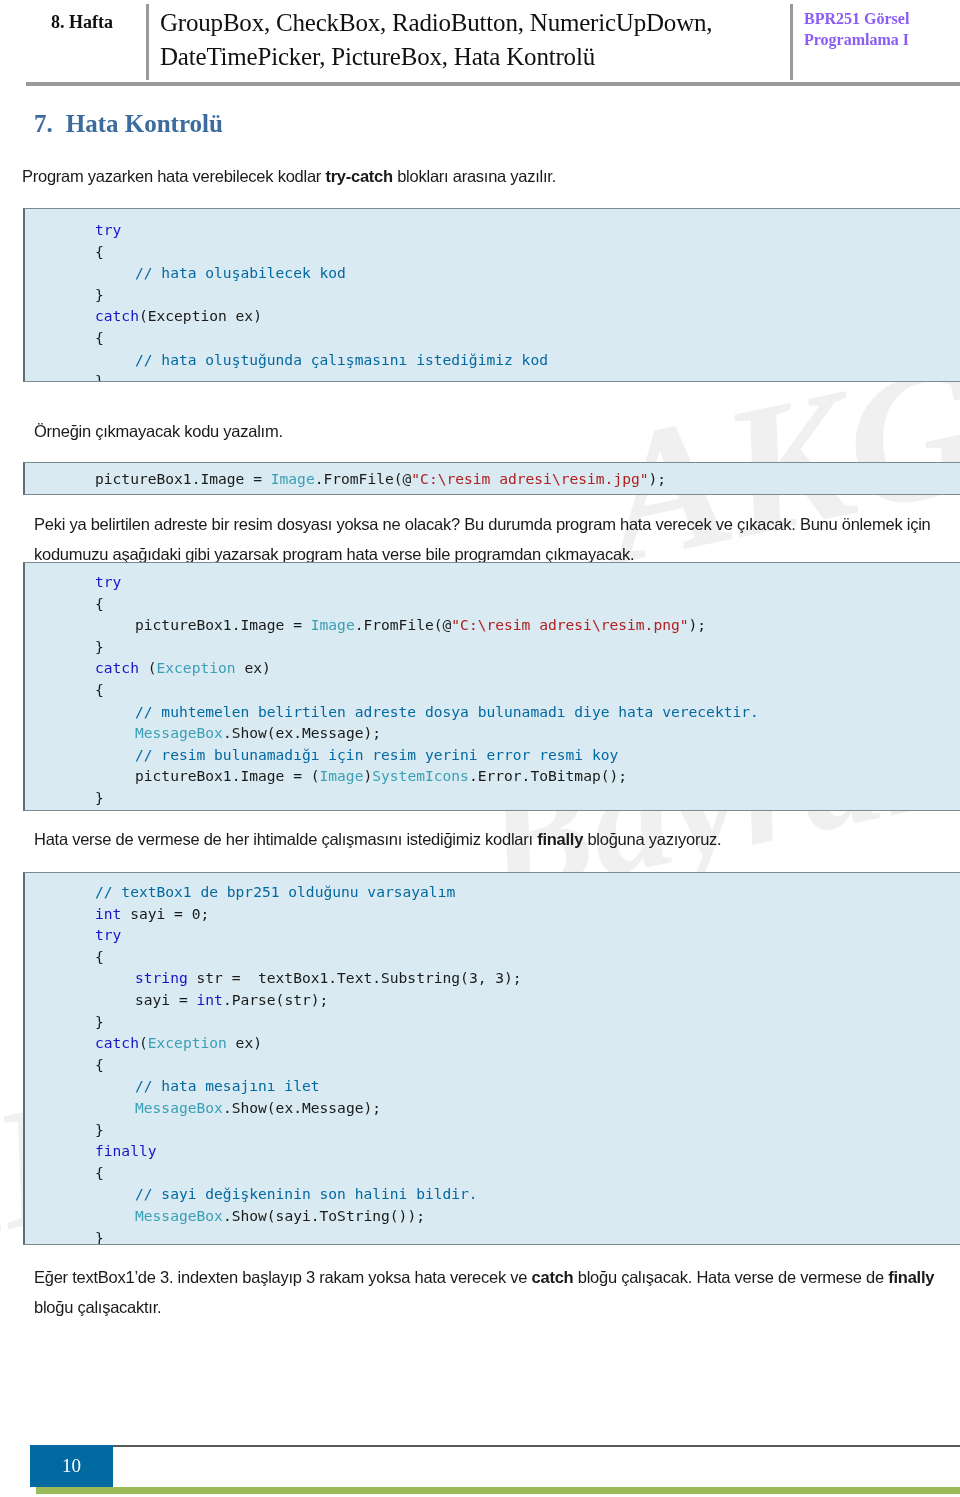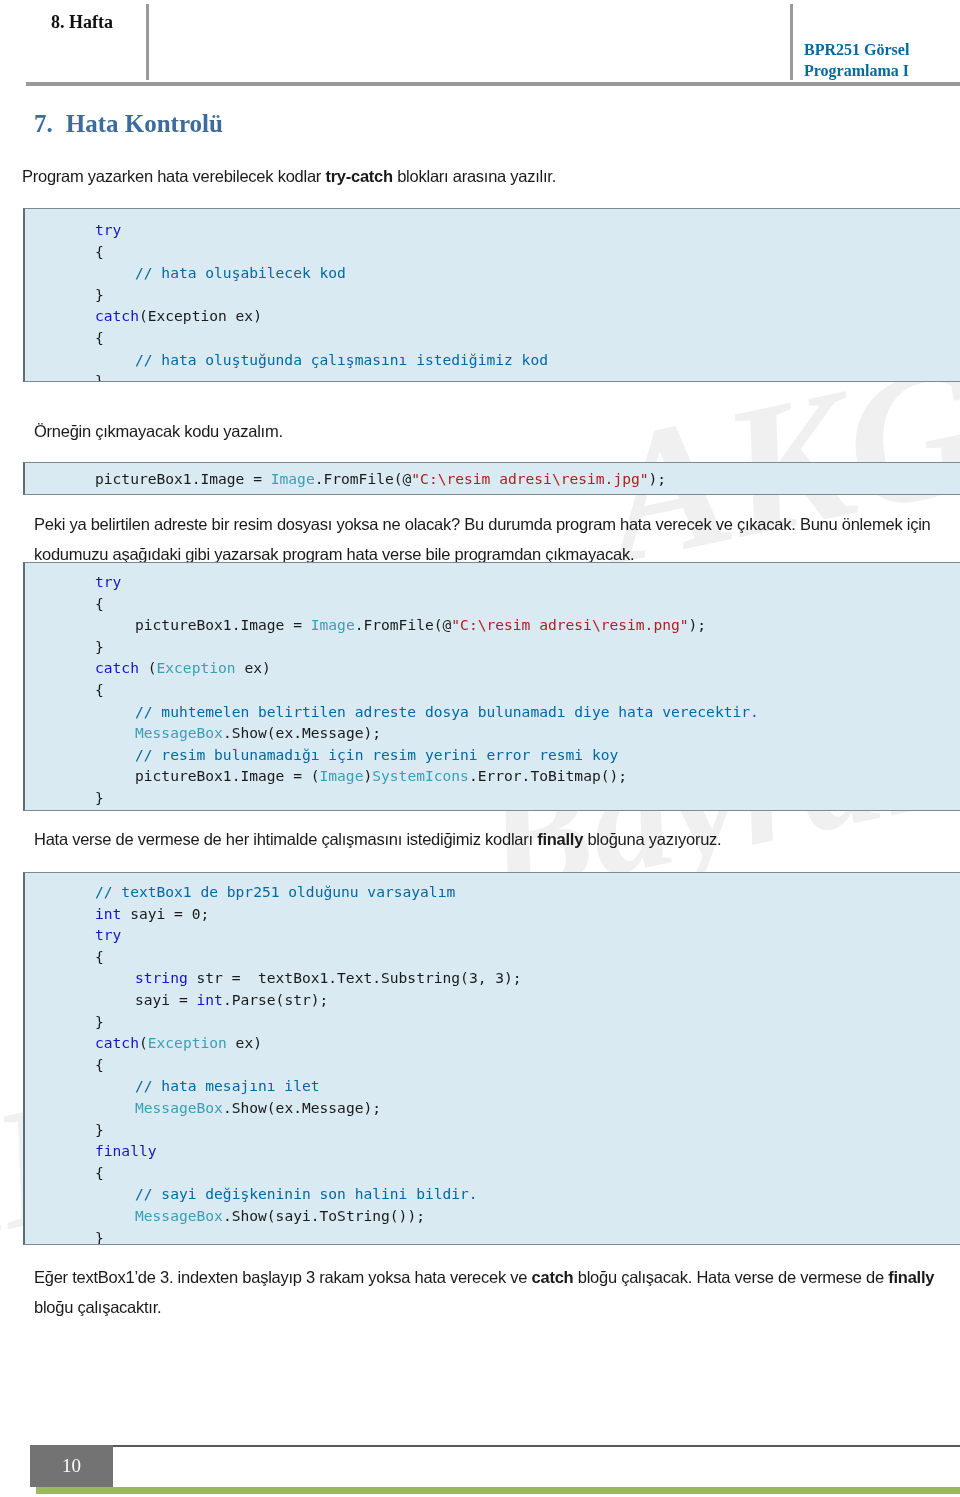--- a/index.html
+++ b/index.html
@@ -84,22 +84,21 @@
   }
   .hdr-course {
     position: absolute;
     left: 804px;
     top: 8px;
     width: 150px;
     font-family: "Liberation Serif", serif;
     font-weight: bold;
     font-size: 16px;
     line-height: 21px;
-    color: #0369a1;
-    margin-top: 31px;
+    color: #8b5cf6;
   }
   .hdr-rule {
     position: absolute;
     left: 26px;
     top: 82px;
     width: 934px;
     height: 4px;
     background: #9a9a9a;
   }
 
@@ -172,21 +171,21 @@
     width: 960px;
     height: 55px;
     z-index: 2;
   }
   .ftr-pagebox {
     position: absolute;
     left: 30px;
     top: 3px;
     width: 83px;
     height: 42px;
-    background: #737373;
+    background: #0369a1;
     color: #ffffff;
     font-family: "Liberation Serif", serif;
     font-size: 19px;
     display: flex;
     align-items: center;
     justify-content: center;
   }
   .ftr-topline {
     position: absolute;
     left: 113px;
@@ -227,20 +226,21 @@
 
 <div class="watermark">
   <div class="wm-text wm-1">AKGÜL</div>
   <div class="wm-text wm-2">Bayram</div>
   <div class="wm-text wm-3">AKGÜL</div>
 </div>
 
 <div class="header">
   <div class="hdr-week">8. Hafta</div>
   <div class="hdr-div-1"></div>
+  <div class="hdr-title">GroupBox, CheckBox, RadioButton, NumericUpDown, DateTimePicker, PictureBox, Hata Kontrolü</div>
   <div class="hdr-div-2"></div>
   <div class="hdr-course">
     <span>BPR251 Görsel</span><br>
     <span>Programlama I</span>
   </div>
   <div class="hdr-rule"></div>
 </div>
 
 <div class="content">
 

